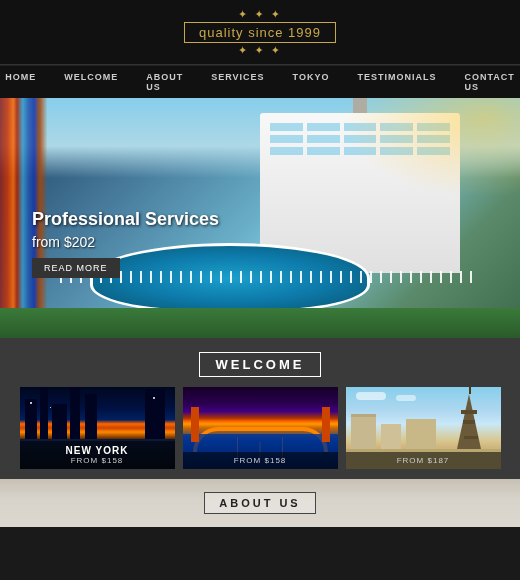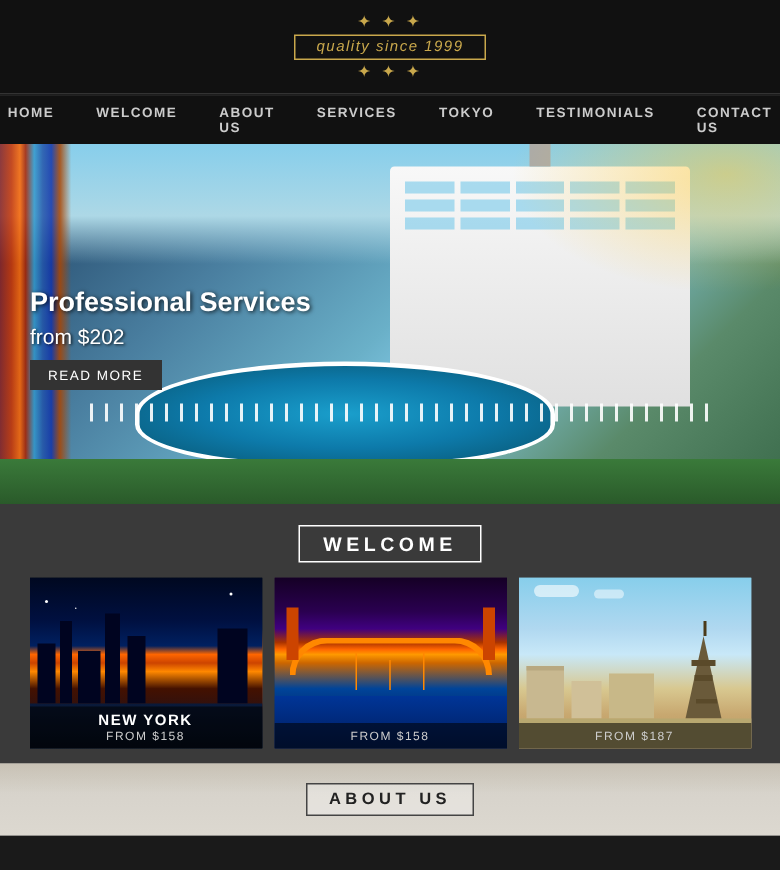--- a/index.html
+++ b/index.html
@@ -34,23 +34,22 @@
       margin: 1px 0;
     }
     .logo-title {
       color: #fff;
       font-size: 14px;
       font-weight: bold;
       letter-spacing: 1px;
     }
     .logo-subtitle {
       color: #c9a84c;
-      font-size: 10px;
-      letter-spacing: 1px;
-      font-style: italic;
+      font-size: 13px;
+      letter-spacing: 1px;
     }
 
     
     .nav {
       background: #111;
       display: flex;
       justify-content: center;
       gap: 0;
       padding: 6px 0;
       border-top: 1px solid #222;
@@ -82,22 +81,23 @@
     .hero-sky {
       position: absolute;
       top: 0;
       left: 0;
       right: 0;
       height: 80px;
       background: linear-gradient(180deg, #87ceeb 0%, #add8e6 60%, transparent 100%);
     }
     .hero-text {
       position: absolute;
-      bottom: 76px;
+      bottom: 60px;
       left: 20px;
+      padding-left: 12px;
     }
     .hero-headline {
       color: #fff;
       font-size: 18px;
       font-weight: bold;
       text-shadow: 1px 1px 3px rgba(0,0,0,0.8);
       line-height: 1.2;
     }
     .hero-price {
       color: #fff;
@@ -133,21 +133,21 @@
       padding: 4px 16px;
       margin-bottom: 10px;
     }
     .cards-row {
       display: flex;
       gap: 8px;
       justify-content: center;
     }
     .card {
       width: 155px;
-      height: 114px;
+      height: 82px;
       position: relative;
       overflow: hidden;
       cursor: pointer;
     }
     .card-bg {
       width: 100%;
       height: 100%;
       position: relative;
     }
     

